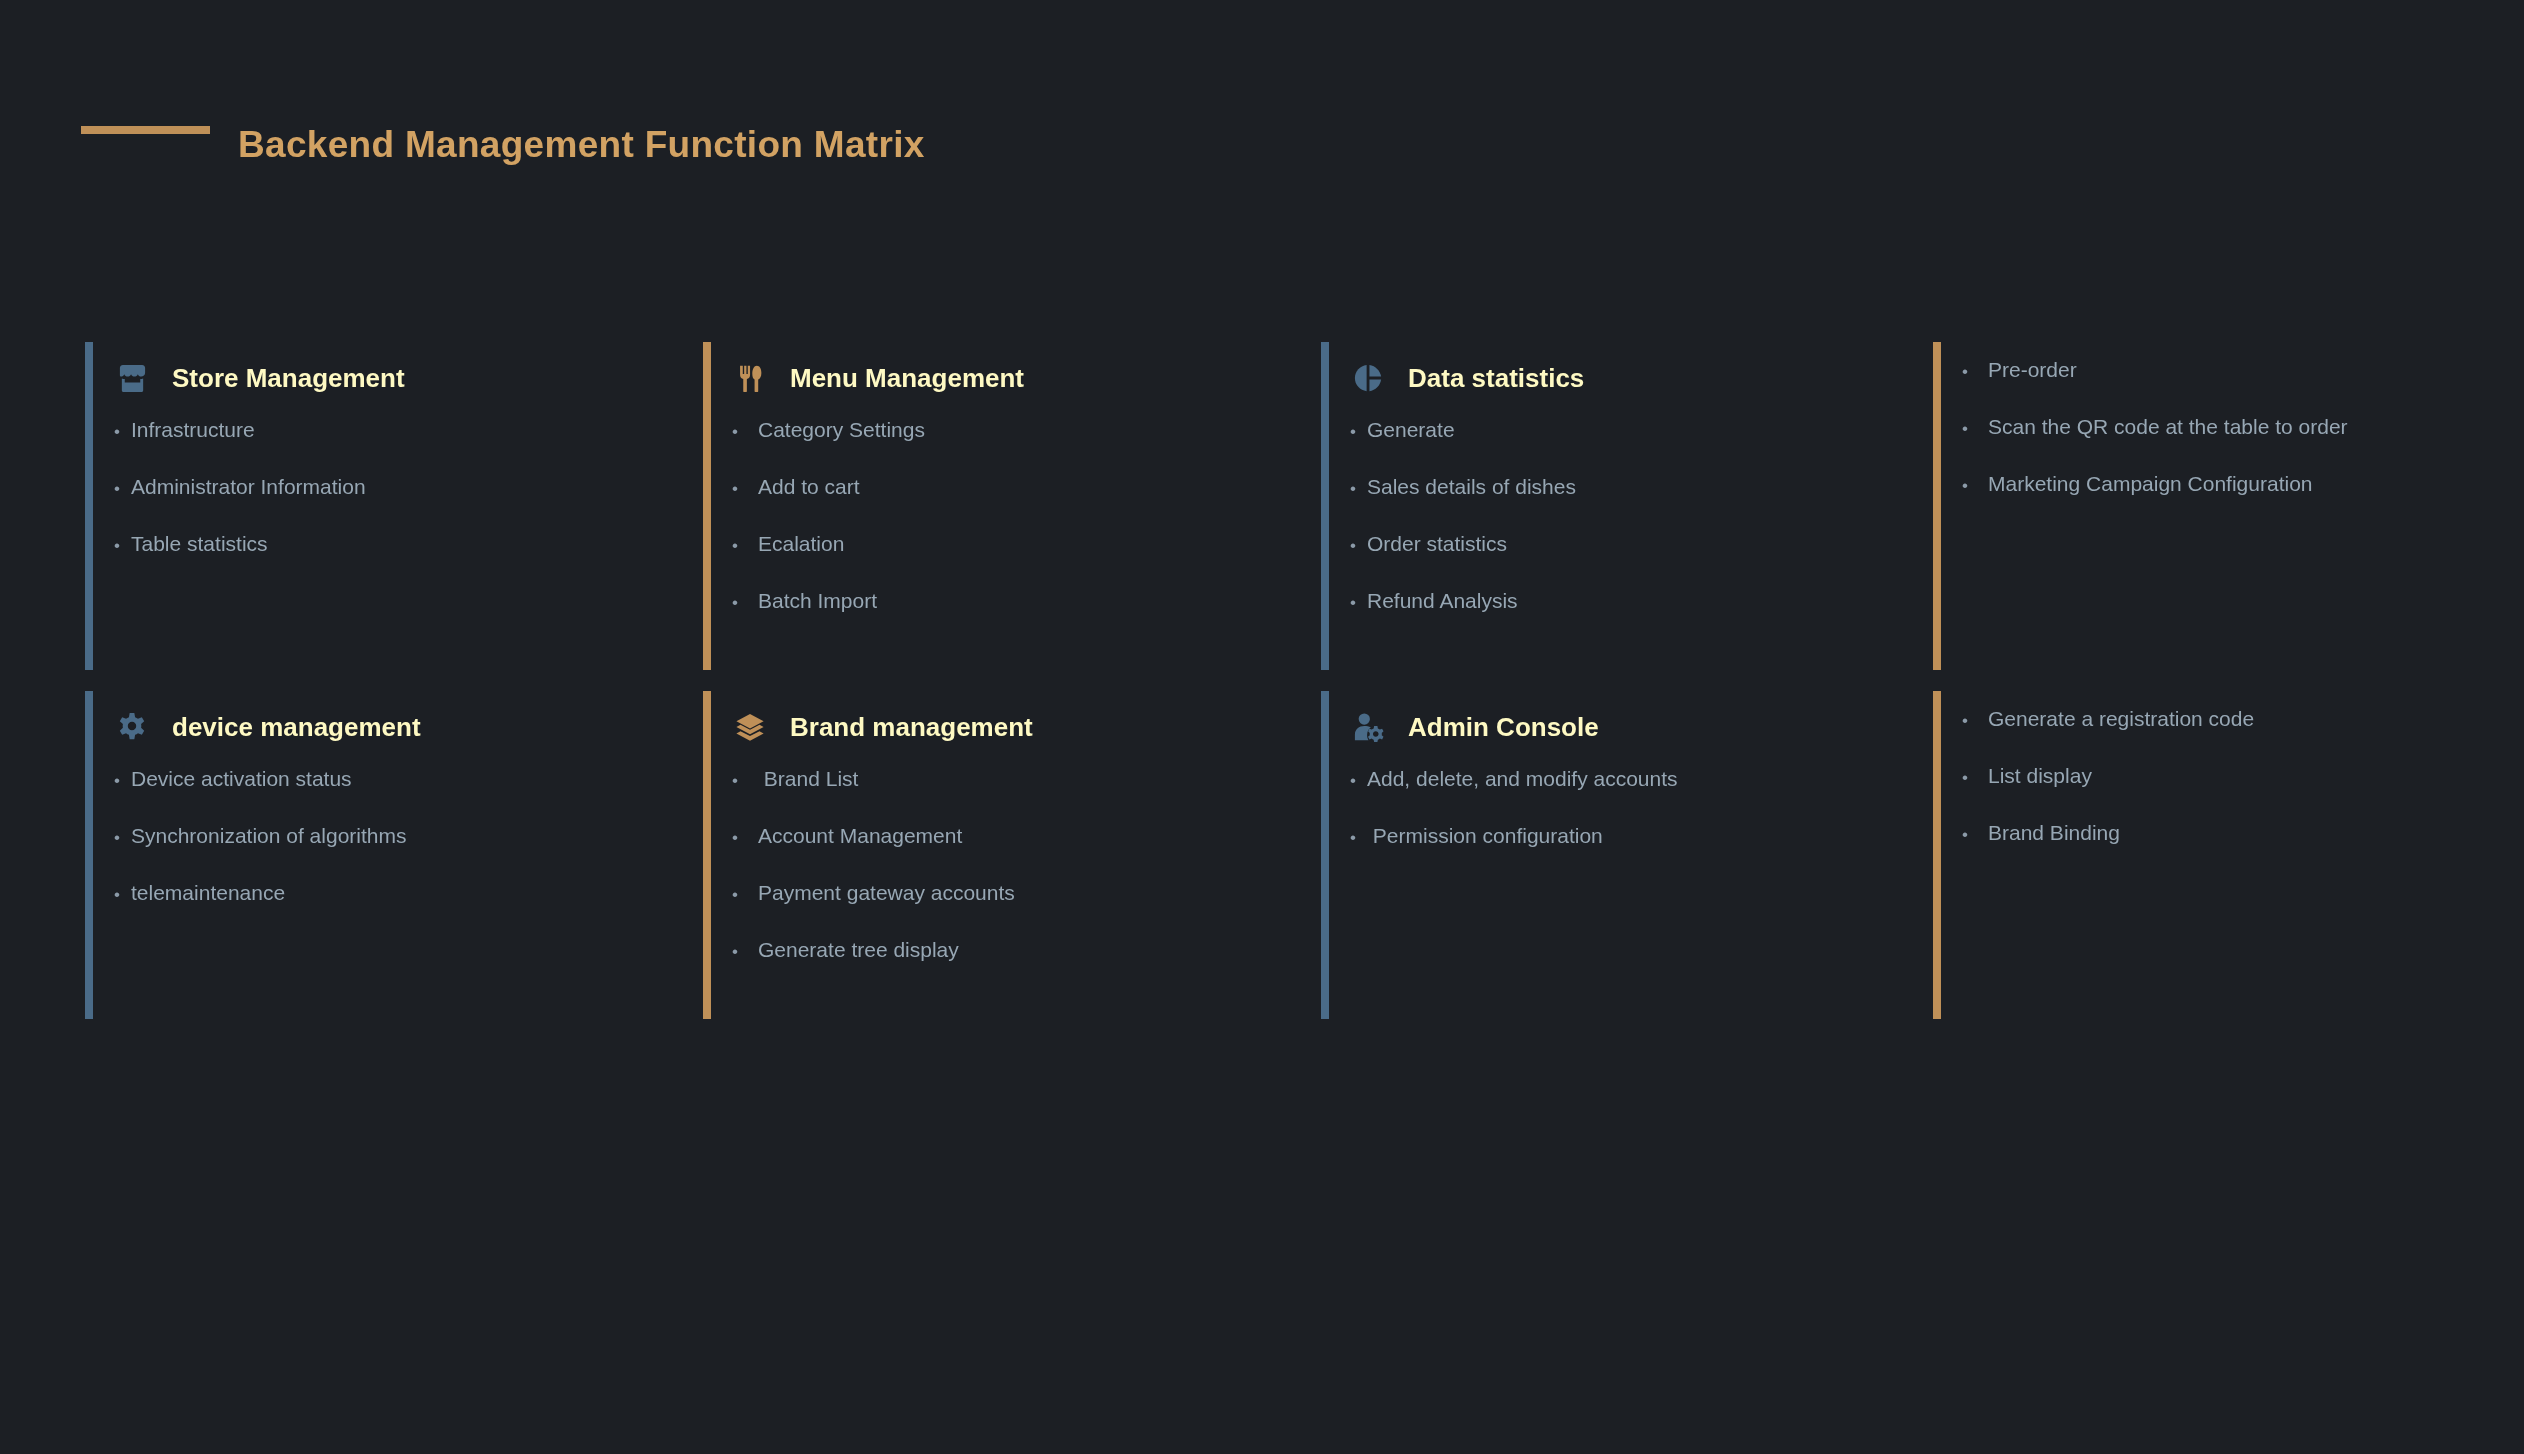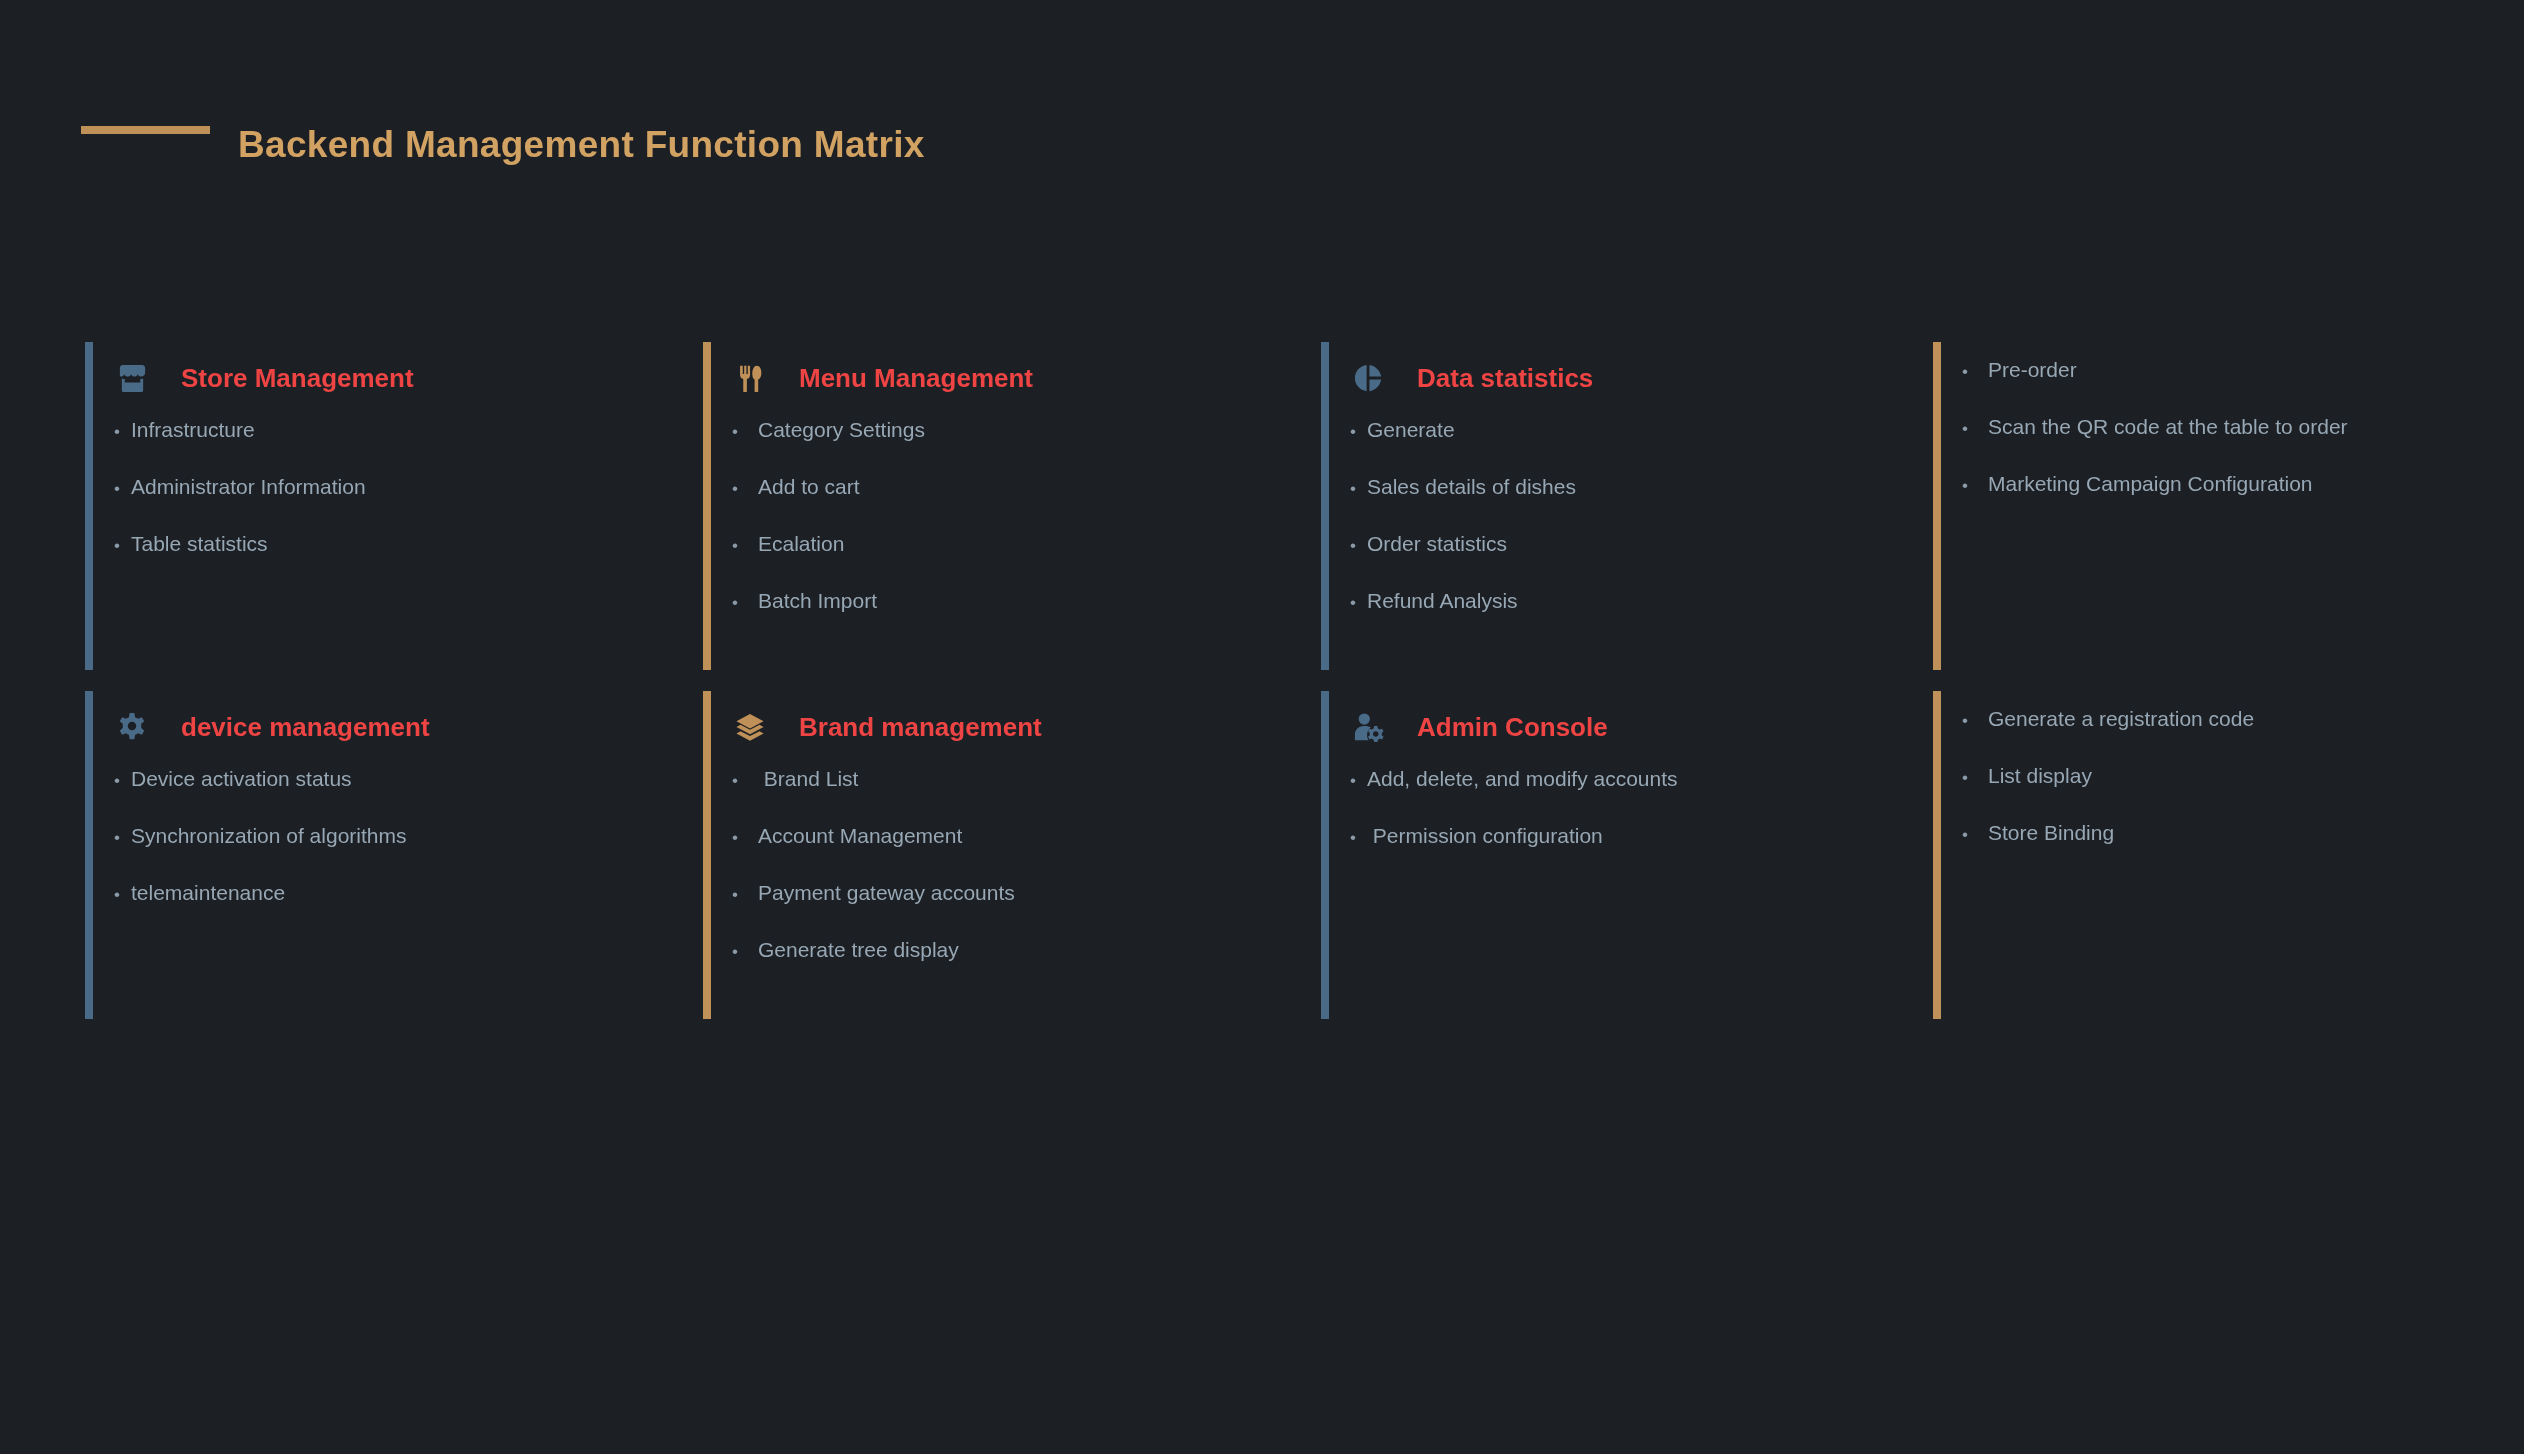--- a/index.html
+++ b/index.html
@@ -79,24 +79,24 @@
     flex: 0 0 auto;
     display: flex;
     align-items: center;
     justify-content: center;
   }
   .card-icon svg { display: block; }
   .accent-blue .card-icon svg { fill: #4a6b88; }
   .accent-gold .card-icon svg { fill: #bf9058; }
 
   .card-title {
-    margin-left: 31px;
+    margin-left: 22px;
     font-size: 26px;
     font-weight: bold;
-    color: #ef4444;
+    color: #fef9c3;
     white-space: nowrap;
     line-height: 1;
   }
 
   .card-list {
     list-style: none;
     margin: 0;
     padding: 0;
     margin-top: 17px;
   }
@@ -325,19 +325,19 @@
       <li>
         <span class="li-bullet wide">•</span>
         <span class="li-text">Generate a registration code</span>
       </li>
       <li>
         <span class="li-bullet wide">•</span>
         <span class="li-text">List display</span>
       </li>
       <li>
         <span class="li-bullet wide">•</span>
-        <span class="li-text">Store Binding</span>
+        <span class="li-text">Brand Binding</span>
       </li>
     </ul>
   </div>
 
 </div>
 
 
 </body></html>

